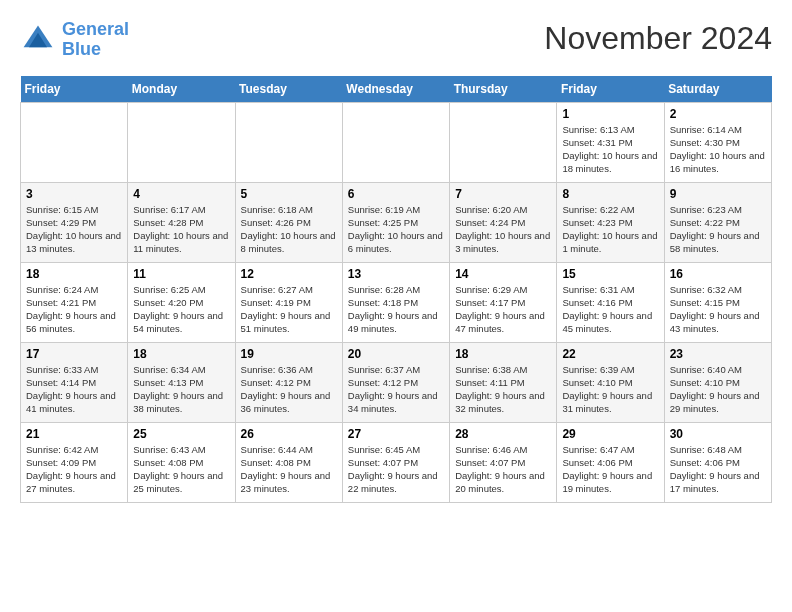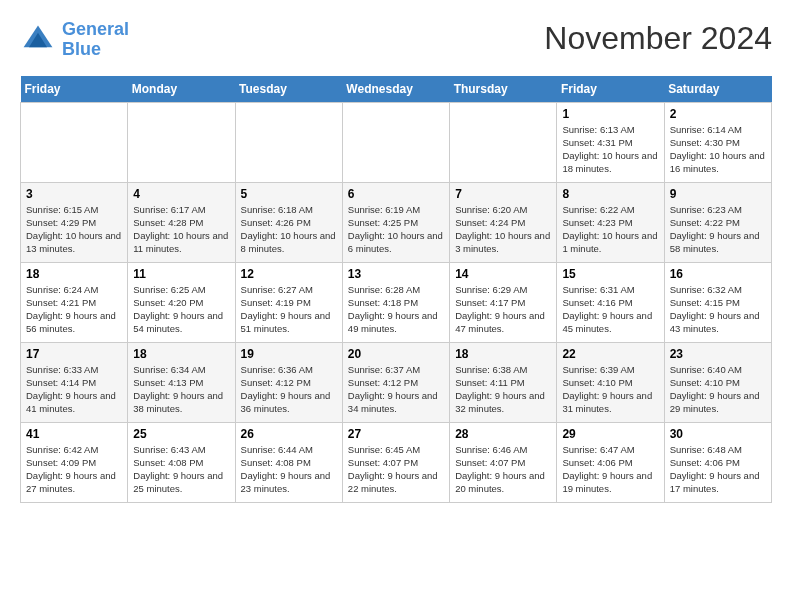--- a/index.html
+++ b/index.html
@@ -217,21 +217,21 @@
           <span class="day-num">22</span>
           <div class="day-info">Sunrise: 6:39 AM<br>Sunset: 4:10 PM<br>Daylight: 9 hours and 31 minutes.</div>
         </td>
         <td>
           <span class="day-num">23</span>
           <div class="day-info">Sunrise: 6:40 AM<br>Sunset: 4:10 PM<br>Daylight: 9 hours and 29 minutes.</div>
         </td>
       </tr>
       <tr>
         <td>
-          <span class="day-num">41</span>
+          <span class="day-num">21</span>
           <div class="day-info">Sunrise: 6:42 AM<br>Sunset: 4:09 PM<br>Daylight: 9 hours and 27 minutes.</div>
         </td>
         <td>
           <span class="day-num">25</span>
           <div class="day-info">Sunrise: 6:43 AM<br>Sunset: 4:08 PM<br>Daylight: 9 hours and 25 minutes.</div>
         </td>
         <td>
           <span class="day-num">26</span>
           <div class="day-info">Sunrise: 6:44 AM<br>Sunset: 4:08 PM<br>Daylight: 9 hours and 23 minutes.</div>
         </td>

